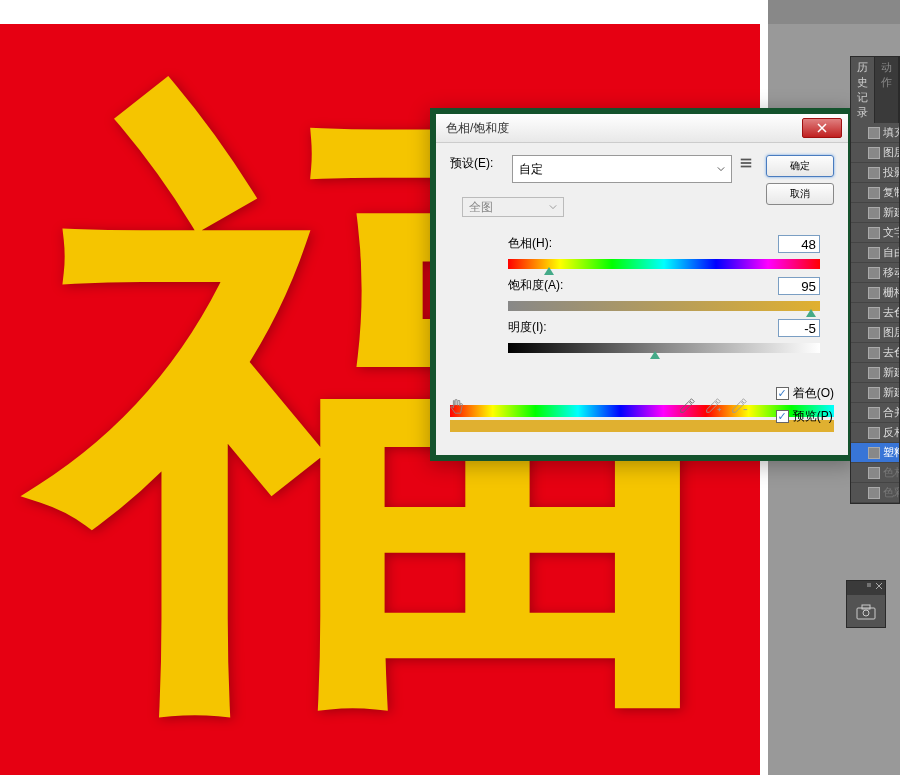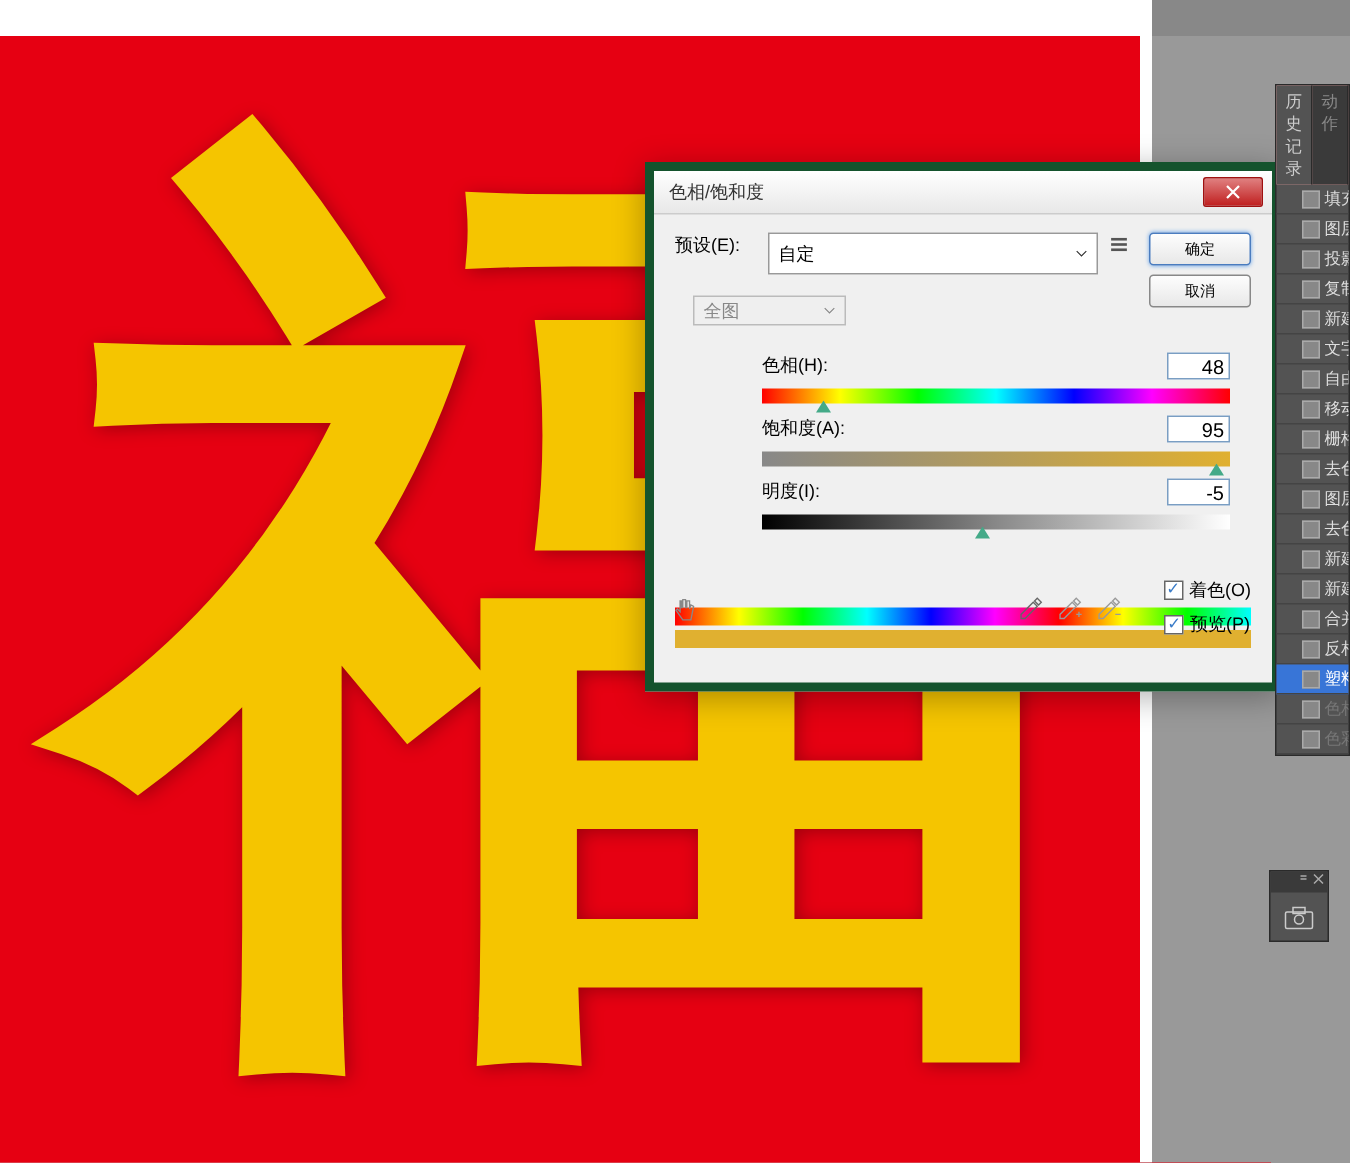--- a/index.html
+++ b/index.html
@@ -35,21 +35,21 @@
     .slider-track.sat { background: linear-gradient(to right, #888, #e0b030); }
     .slider-track.light { background: linear-gradient(to right, #000, #888, #fff); }
     .slider-thumb { position: absolute; top: 8px; width: 10px; height: 10px; transform: translateX(-50%); }
     .slider-thumb svg { display: block; }
     
     .dialog-buttons { position: absolute; right: 14px; top: 12px; display: flex; flex-direction: column; gap: 6px; }
     .dlg-btn { width: 68px; height: 22px; background: linear-gradient(#fdfdfd, #e8e8e8); border: 1px solid #888; border-radius: 3px; font-size: 10px; cursor: pointer; }
     .dlg-btn.primary { border: 1px solid #4a7cbf; box-shadow: 0 0 3px #6ba5e8; }
     
     .checkbox-group { position: absolute; right: 14px; top: 242px; display: flex; flex-direction: column; gap: 6px; }
-    .checkbox-row { display: flex; align-items: center; gap: 4px; justify-content: center; }
+    .checkbox-row { display: flex; align-items: center; gap: 4px; }
     .checkbox { width: 13px; height: 13px; border: 1px solid #666; background: #fff; display: flex; align-items: center; justify-content: center; }
     .checkbox.checked::after { content: "✓"; color: #3a7cc8; font-size: 11px; line-height: 1; }
     
     .eyedropper-row { position: absolute; left: 12px; top: 254px; display: flex; gap: 6px; align-items: center; width: 300px; }
     .eyedropper-right { position: absolute; right: 100px; top: 254px; display: flex; gap: 8px; }
     .tool-icon { width: 18px; height: 18px; color: #666; }
     
     .color-bars { margin: 52px 0 0; }
     .color-bar { height: 12px; margin-bottom: 3px; }
     .color-bar.spectrum { background: linear-gradient(to right, #f00, #ff0, #0f0, #0ff, #00f, #f0f, #f00, #ff0, #0f0, #0ff); }

